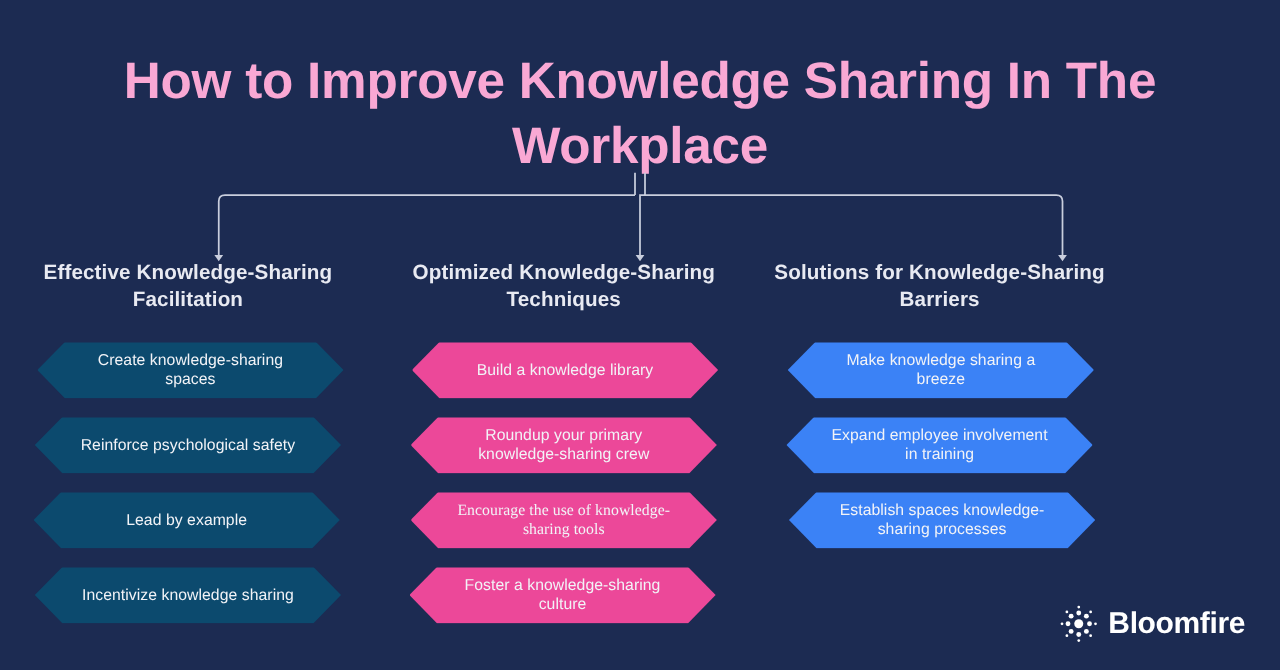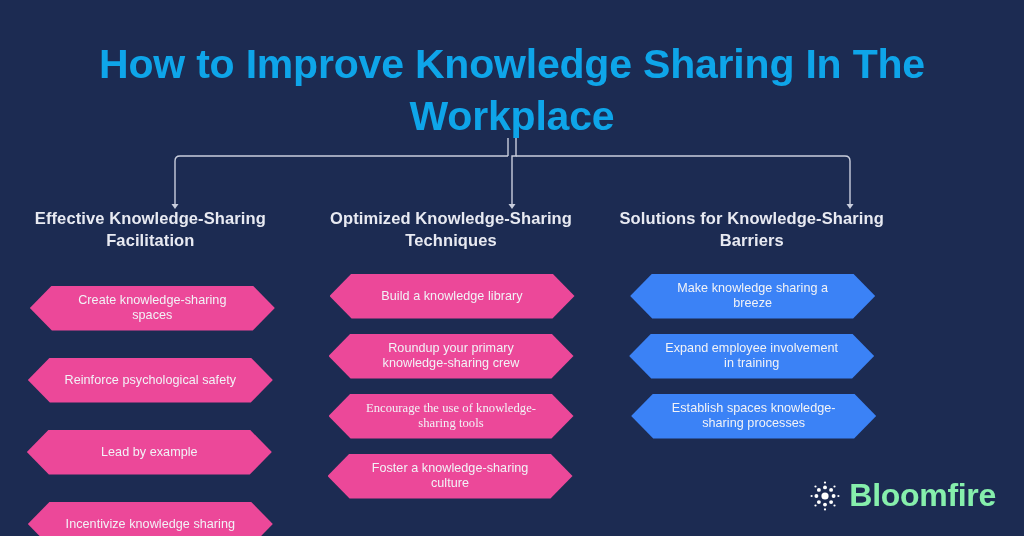--- a/index.html
+++ b/index.html
@@ -21,21 +21,21 @@
     height: 536px;
   }
 
   
   .title {
     position: absolute;
     left: 0;
     top: 38px;
     width: 1024px;
     text-align: center;
-    color: #0ea5e9;
+    color: #f9a8d4;
     font-size: 41px;
     font-weight: bold;
     line-height: 1.28;
     letter-spacing: -0.2px;
     padding: 0 60px;
     box-sizing: border-box;
   }
 
   
   .connector {
@@ -92,21 +92,21 @@
     padding: 0 30px;
   }
   .chev-label {
     color: #f2f3f7;
     font-size: 12.6px;
     line-height: 1.18;
     text-align: center;
     letter-spacing: 0.05px;
   }
 
-  .col-0 .chev { background: #ec4899; margin-top: 12px; }
+  .col-0 .chev { background: #0c4a6e; }
   .col-1 .chev { background: #ec4899; }
   .col-2 .chev { background: #3b82f6; }
 
   
   .col-0 .chev-list { transform: translateX(-0px); }
   .col-1 .chev-list { transform: translateX(-0px); }
   .col-2 .chev-list { transform: translateX(0px); }
 
   .col-0 .chev:nth-child(1) { margin-left: 4px; }
   .col-0 .chev:nth-child(2) { margin-left: 0px; }
@@ -126,22 +126,22 @@
   .logo {
     position: absolute;
     right: 28px;
     bottom: 22px;
     display: flex;
     align-items: center;
     gap: 9px;
   }
   .logo-mark { display: block; }
   .logo-text {
-    color: #86efac;
-    font-size: 32px;
+    color: #ffffff;
+    font-size: 24px;
     font-weight: bold;
     letter-spacing: -0.3px;
   }
 </style>
 </head>
 <body>
 
 <div id="infographic">
 
   <div class="title">How to Improve Knowledge Sharing In The Workplace</div>

